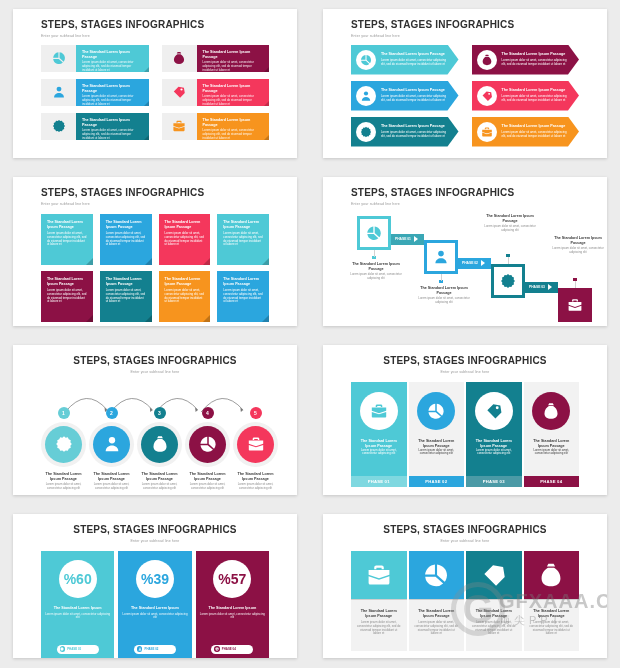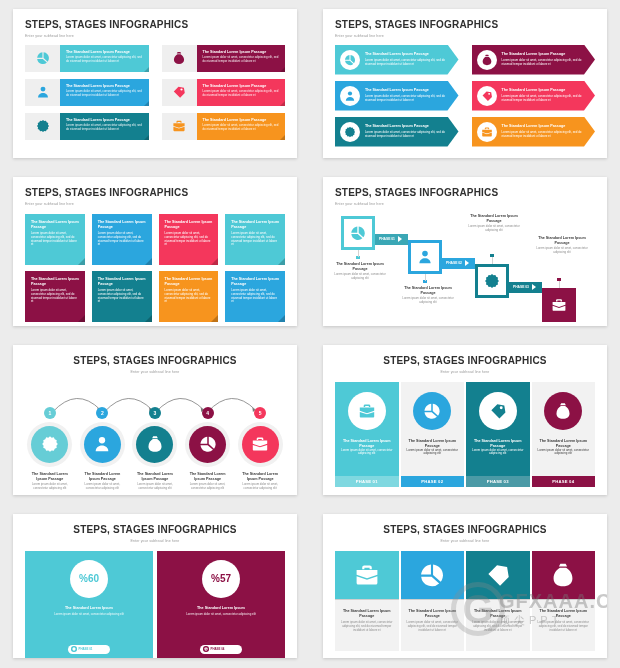--- a/index.html
+++ b/index.html
@@ -15,21 +15,21 @@
     grid-template-rows: 168px 168px 169px 163px;
     width: 620px; height: 668px;
   }
   .cell { position: relative; padding: 9px 13px 10px 13px; }
   .slide {
     position: relative;
     width: 100%; height: 100%;
     background: #ffffff;
     box-shadow: 0 1px 3px rgba(0,0,0,0.17);
     overflow: hidden;
-    padding: 10px 12px;
+    padding: 10px 28px;
   }
   .title {
     font-size: 10px; font-weight: bold; color: #2f2f2f;
     letter-spacing: 0.2px; line-height: 12px;
   }
   .subtitle {
     font-size: 3.6px; color: #9a9a9a; margin-top: 2.5px; letter-spacing: .1px;
   }
   .center { text-align: center; }
   .hd-wrap { margin-bottom: 4px; }
@@ -145,21 +145,21 @@
 
   
   .s7-cols { display: flex; gap: 4px; margin-top: 8px; }
   .s7-col {
     flex: 1; height: 110px; display: flex; flex-direction: column;
     align-items: center; padding-top: 9px; color: #fff;
   }
   .s7-circ {
     width: 38px; height: 38px; border-radius: 50%; background: #fff;
     display: flex; align-items: center; justify-content: center;
-    font-size: 10px; font-weight: bold;
+    font-size: 14px; font-weight: bold;
   }
   .s7-txt { text-align: center; margin-top: 8px; padding: 0 4px; }
   .s7-txt .b-lbl { opacity: .92; margin-top: 2px; }
   .s7-pill {
     margin-top: auto; margin-bottom: 7px;
     background: #fff; border-radius: 7px; height: 9px; width: 42px;
     display: flex; align-items: center; gap: 2px; padding: 0 3px;
     font-size: 2.9px; font-weight: bold;
   }
   .s7-pill .dot {
@@ -684,20 +684,36 @@
             <div class="s7-pill" style="color:#4ec9d6">
               <span class="dot" style="background:#4ec9d6">
                 <svg width="4" height="4" viewBox="0 0 24 24" fill="#fff">
                   <path d="M12 1.6l2.2 1.9 2.9-.5 1.2 2.7 2.7 1.2-.5 2.9 1.9 2.2-1.9 2.2.5 2.9-2.7 1.2-1.2 2.7-2.9-.5L12 22.4l-2.2-1.9-2.9.5-1.2-2.7-2.7-1.2.5-2.9L1.6 12l1.9-2.2-.5-2.9 2.7-1.2 1.2-2.7 2.9.5L12 1.6z"></path>
                   <path d="M12.7 6.3h-1.3v1c-1.3.1-2.2.9-2.2 2.1 0 1.3 1 1.9 2.3 2.2 1 .3 1.4.5 1.4 1s-.4.8-1.2.8c-.9 0-1.7-.3-2.2-.7l-.5 1.5c.5.4 1.3.6 2.2.7v1h1.3v-1.1c1.4-.2 2.2-1 2.2-2.2 0-1.2-.8-1.9-2.2-2.3-1.1-.3-1.5-.5-1.5-.9s.3-.7 1.1-.7c.8 0 1.5.2 1.9.5l.5-1.5c-.4-.2-1-.4-1.8-.5z" fill="#fff" opacity="0"></path>
                 </svg>
               </span>
               <span>PHASE 01</span>
             </div>
           </div>
+          <div class="s7-col" style="background: rgb(43, 166, 222);">
+            <div class="s7-circ" style="color:#2ba6de">%39</div>
+            <div class="s7-txt">
+              <div class="h-lbl">The Standard Lorem Ipsum</div>
+              <div class="b-lbl">Lorem ipsum dolor sit amet, consectetur adipiscing elit</div>
+            </div>
+            <div class="s7-pill" style="color:#2ba6de">
+              <span class="dot" style="background:#2ba6de">
+                <svg width="4" height="4" viewBox="0 0 24 24" fill="#fff">
+                  <circle cx="12" cy="7" r="4.2"></circle>
+                  <path d="M3.6 21.5c0-4.6 3.8-7.6 8.4-7.6s8.4 3 8.4 7.6z"></path>
+                </svg>
+              </span>
+              <span>PHASE 02</span>
+            </div>
+          </div>
           <div class="s7-col" style="background: rgb(140, 17, 69);">
             <div class="s7-circ" style="color:#8c1145">%57</div>
             <div class="s7-txt">
               <div class="h-lbl">The Standard Lorem Ipsum</div>
               <div class="b-lbl">Lorem ipsum dolor sit amet, consectetur adipiscing elit</div>
             </div>
             <div class="s7-pill" style="color:#8c1145">
               <span class="dot" style="background:#8c1145">
                 <svg width="4" height="4" viewBox="0 0 24 24" fill="#fff">
                   <path d="M11 2.2v9.3H1.9C2.4 6.7 6.2 2.8 11 2.2z"></path>

